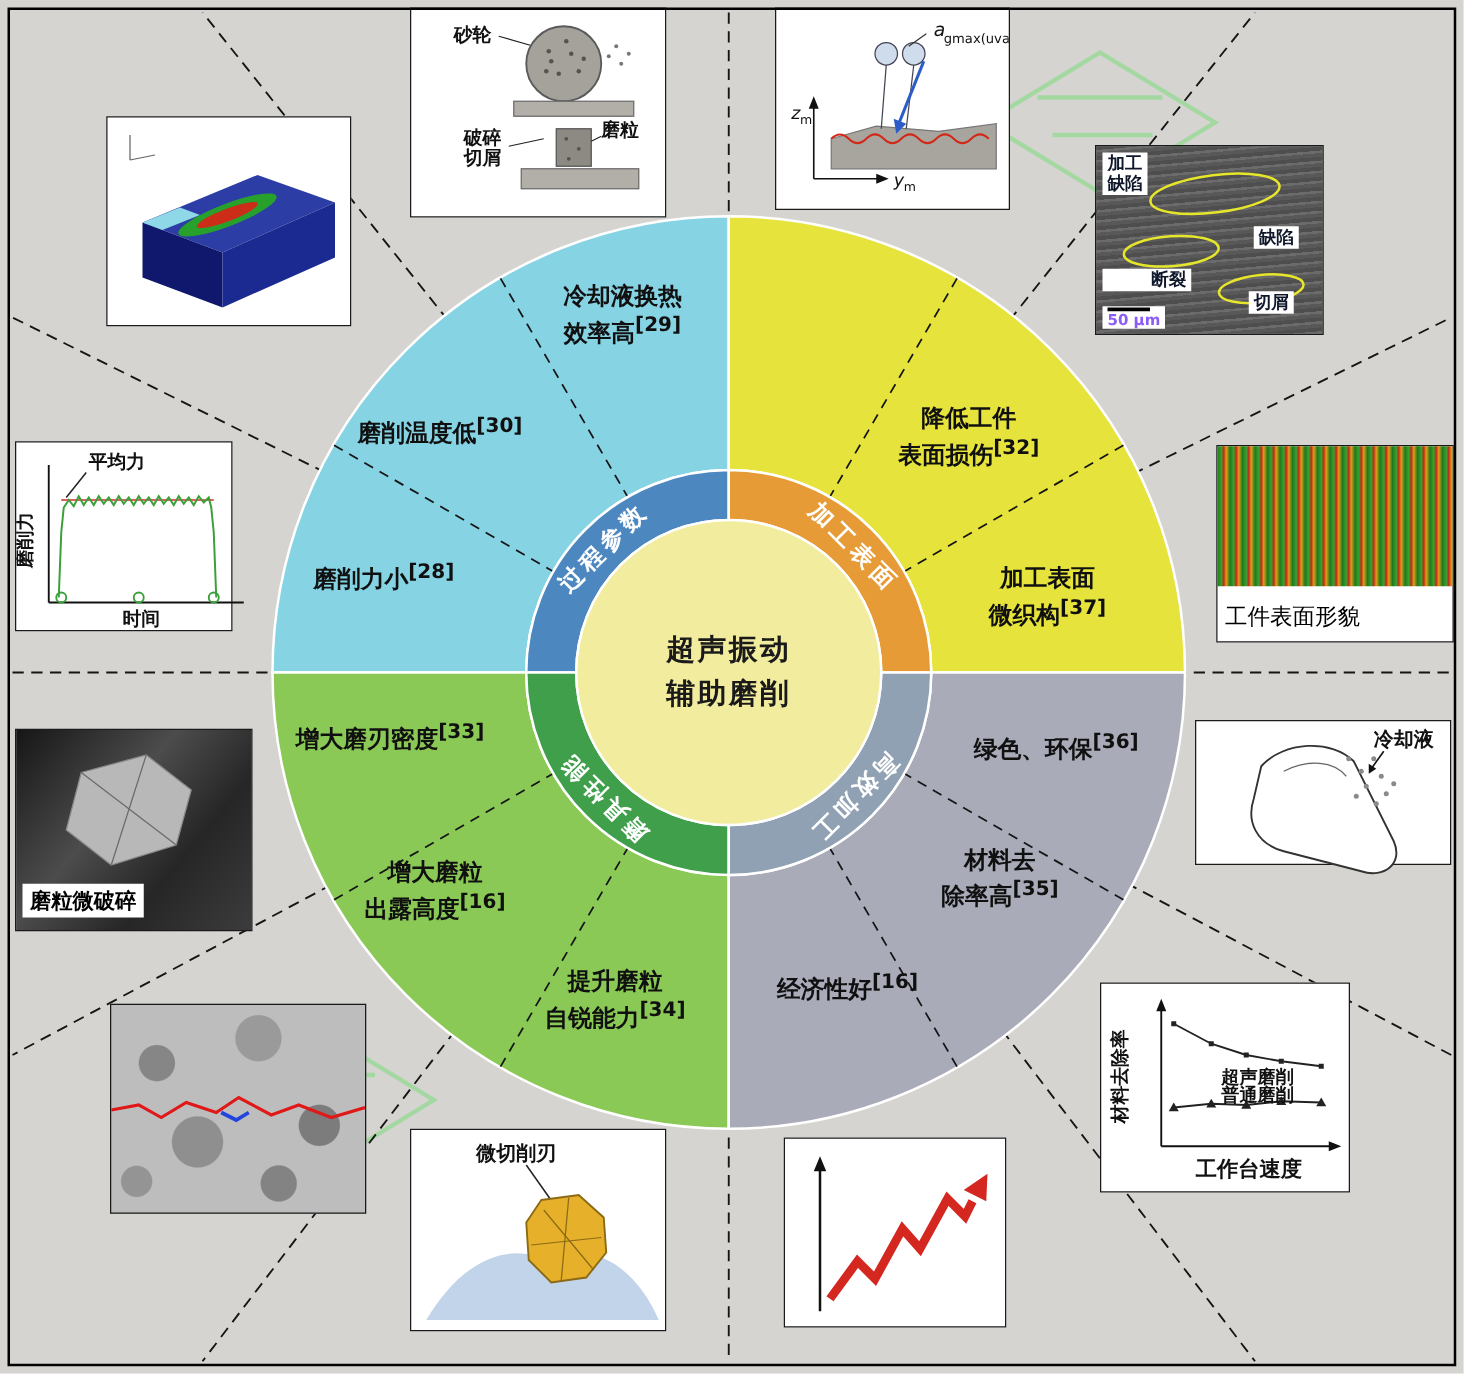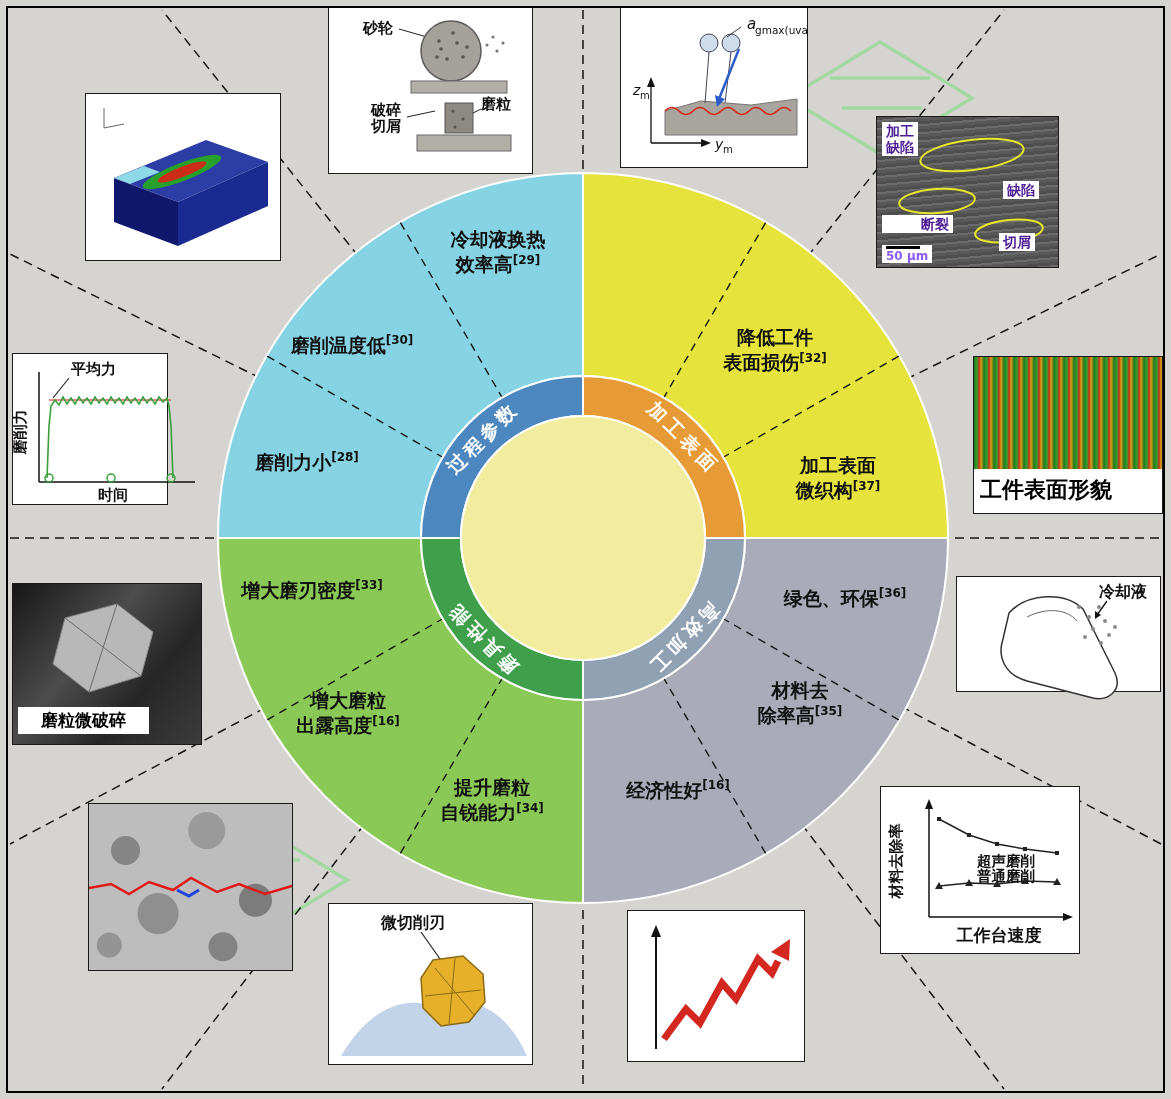--- a/index.html
+++ b/index.html
@@ -5,21 +5,21 @@
   html,body{margin:0;padding:0;background:#fff;}
   .canvas{position:relative;width:1171px;height:1099px;background:#d5d4d1;
           font-family:"DejaVu Sans",sans-serif;overflow:hidden;}
   .frame{position:absolute;inset:6px;border:2px solid #000;pointer-events:none;z-index:60;}
   svg.base{position:absolute;left:0;top:0;z-index:1;}
   svg text{font-family:"DejaVu Sans",sans-serif;fill:#111;}
 
   
   .spoke{position:absolute;transform:translate(-50%,-50%);text-align:center;font-weight:700;
          font-size:19px;color:#101010;line-height:1.3;white-space:nowrap;z-index:10;}
-  .spoke sup{font-size:12px;font-weight:700;}
+  .spoke sup{font-size:16px;font-weight:700;}
 
   
   .ring-label{position:absolute;color:#fff;font-weight:700;font-size:19px;letter-spacing:4px;
               white-space:nowrap;z-index:11;}
 
   .center-label{position:absolute;left:583px;top:538px;transform:translate(-50%,-50%);
                 text-align:center;font-weight:700;font-size:23px;color:#1a1a1a;line-height:1.5;
                 letter-spacing:2px;z-index:11;}
 
   
@@ -37,28 +37,28 @@
   .p-sem{left:88px;top:803px;width:205px;height:168px;
          background-color:#bdbdbd;
          background-image:radial-gradient(circle at 18% 28%,#868686 0 14px,transparent 15px),
            radial-gradient(circle at 58% 16%,#9a9a9a 0 18px,transparent 19px),
            radial-gradient(circle at 82% 58%,#7c7c7c 0 16px,transparent 17px),
            radial-gradient(circle at 34% 66%,#8f8f8f 0 20px,transparent 21px),
            radial-gradient(circle at 66% 86%,#838383 0 14px,transparent 15px),
            radial-gradient(circle at 10% 85%,#949494 0 12px,transparent 13px);}
   .p-frac{left:12px;top:583px;width:190px;height:162px;
           background:linear-gradient(130deg,#161616,#4c4c4c 40%,#262626 68%,#3c3c3c);}
-  .p-force{left:12px;top:353px;width:156px;height:152px;}
-
-  .chip{position:absolute;background:#fff;color:#4c1d95;font-weight:700;font-size:14px;
+  .p-force{left:12px;top:353px;width:174px;height:152px;}
+
+  .chip{position:absolute;background:#fff;color:#0f172a;font-weight:700;font-size:14px;
         line-height:1.15;padding:1px 4px;z-index:3;white-space:nowrap;}
   .morph-img{position:absolute;left:0;top:0;right:0;height:112px;
         background:repeating-linear-gradient(90deg,#1e7a1e 0px,#36a22e 3px,#c42818 5px,#e09c18 7px,#1e7a1e 10px);}
-  .morph-cap{position:absolute;left:6px;bottom:8px;font-weight:700;font-size:22px;color:#000;}
-  .frac-cap{position:absolute;left:5px;bottom:10px;background:#fff;padding:2px 23px;
+  .morph-cap{position:absolute;left:6px;bottom:8px;font-weight:400;font-size:18px;color:#000;}
+  .frac-cap{position:absolute;left:5px;bottom:10px;background:#fff;padding:2px 6px;
             font-weight:700;font-size:17px;color:#000;}
   .scale-chip{position:absolute;left:5px;bottom:4px;background:#fff;padding:1px 4px;z-index:3;}
   .scale-bar{width:34px;height:3px;background:#000;margin-bottom:1px;}
   .scale-txt{font-size:12px;font-weight:700;color:#8b5cf6;line-height:1;}
   .overlay{position:absolute;left:0;top:0;z-index:2;}
 </style>
 </head>
 <body>
 
 <div class="canvas">
@@ -107,20 +107,24 @@
     <g stroke="#fff" stroke-width="2">
       <path d="M583 376 A162 162 0 0 0 421 538 L461 538 A122 122 0 0 1 583 416 Z" fill="#4d87c0"></path>
       <path d="M583 376 A162 162 0 0 1 745 538 L705 538 A122 122 0 0 0 583 416 Z" fill="#e79b37"></path>
       <path d="M421 538 A162 162 0 0 0 583 700 L583 660 A122 122 0 0 1 461 538 Z" fill="#3f9f4b"></path>
       <path d="M745 538 A162 162 0 0 1 583 700 L583 660 A122 122 0 0 0 705 538 Z" fill="#90a1b3"></path>
     </g>
 
     <circle cx="583" cy="538" r="122" fill="#f2ec9f" stroke="#fff" stroke-width="2"></circle>
   </svg>
 
+  <div class="center-label">
+    <div>超声振动</div>
+    <div>辅助磨削</div>
+  </div>
 
   <div class="ring-label" style="left:483px;top:438px;transform:translate(-50%,-50%) rotate(-45deg);">过程参数</div>
   <div class="ring-label" style="left:683px;top:438px;transform:translate(-50%,-50%) rotate(45deg);">加工表面</div>
   <div class="ring-label" style="left:483px;top:638px;transform:translate(-50%,-50%) rotate(-135deg);">磨具性能</div>
   <div class="ring-label" style="left:683px;top:638px;transform:translate(-50%,-50%) rotate(135deg);">高效加工</div>
 
   <div class="spoke" style="left:498px;top:252px;text-align:center;">
     <span>冷却液换热</span><br>
     <span>效率高</span><sup>[29]</sup>
   </div>

